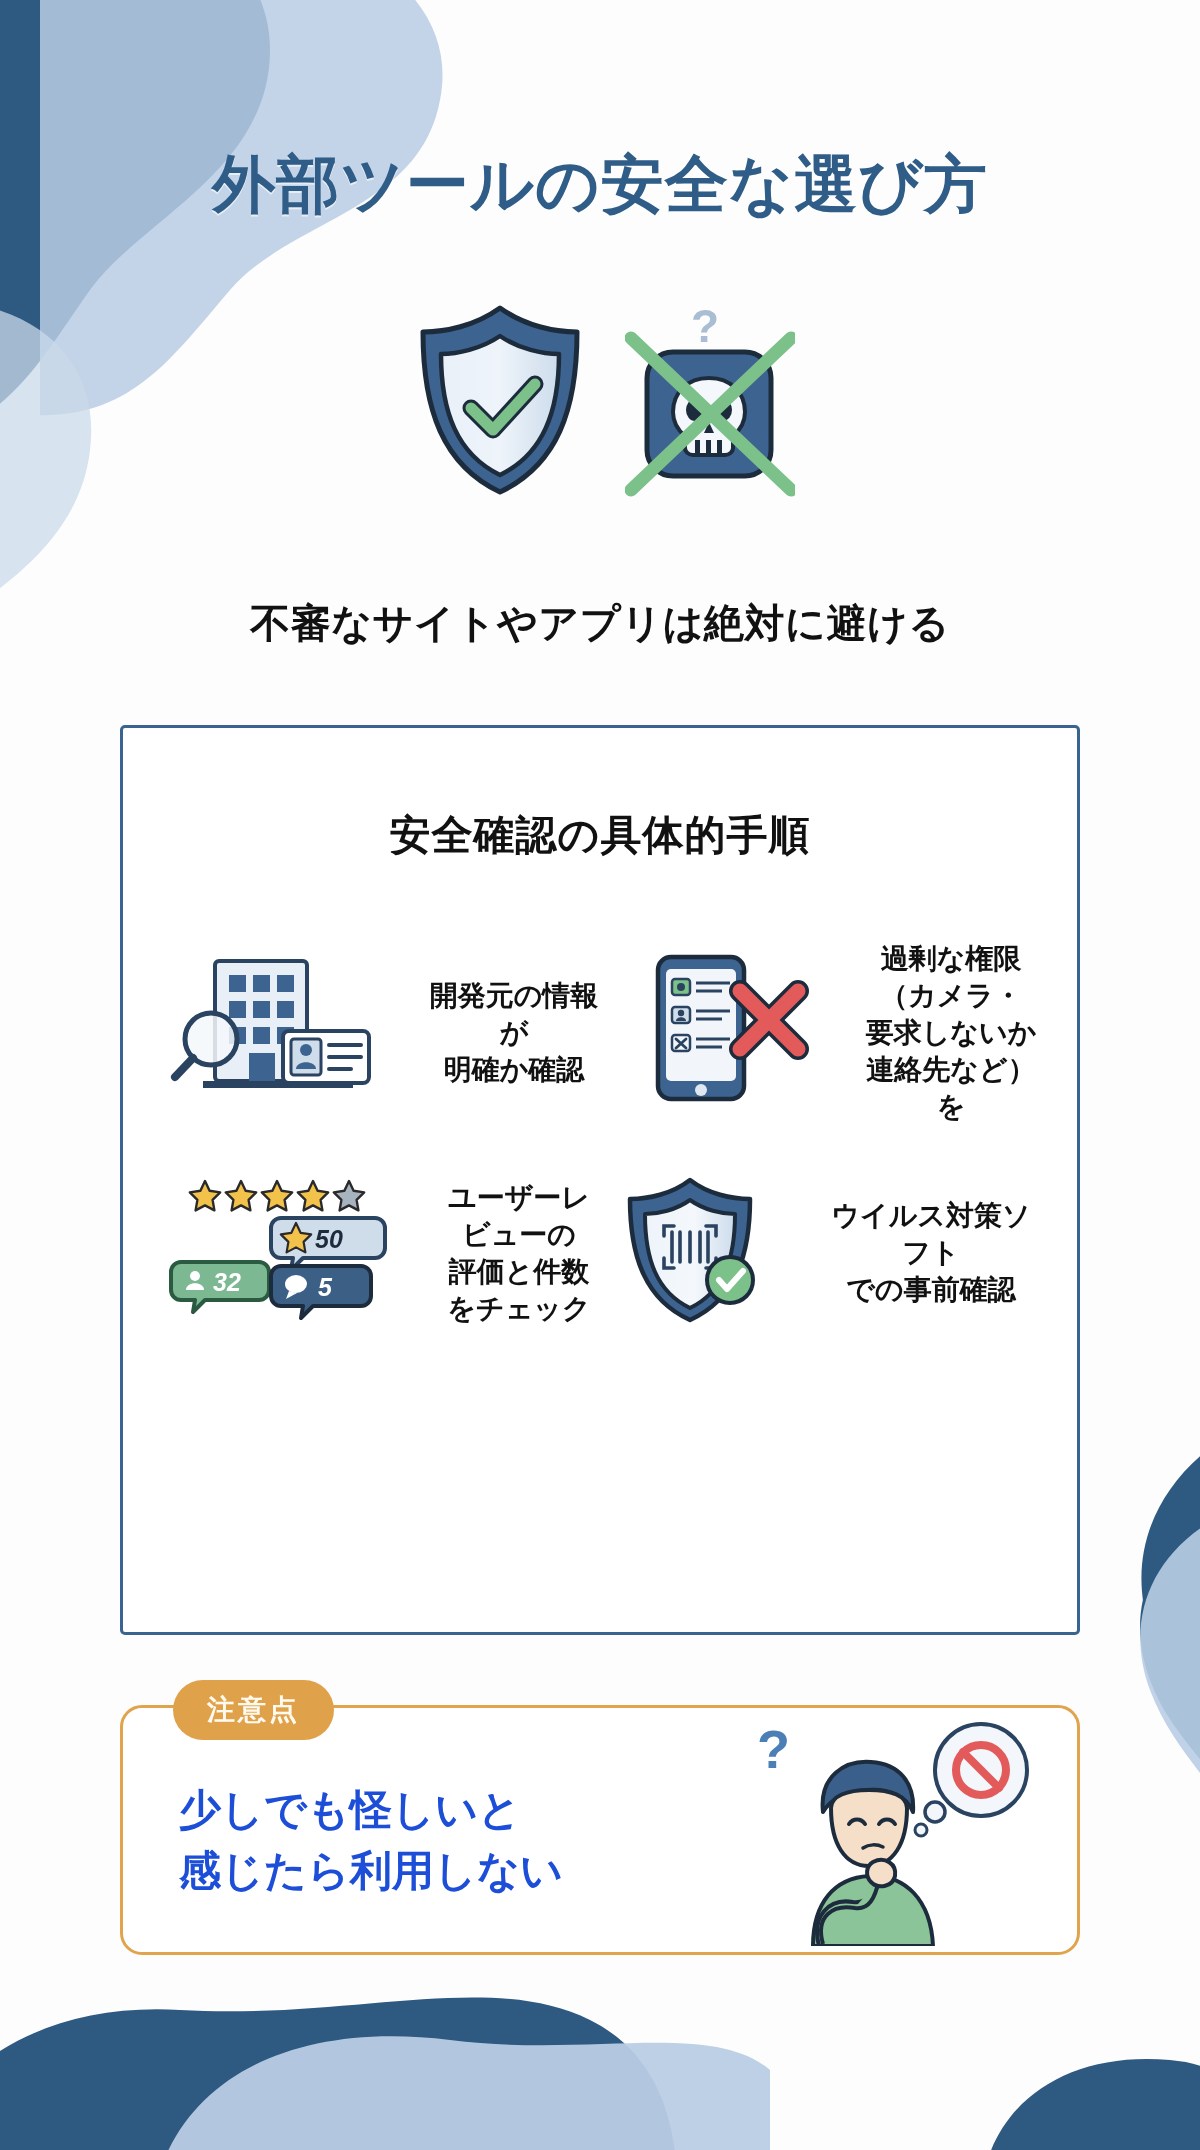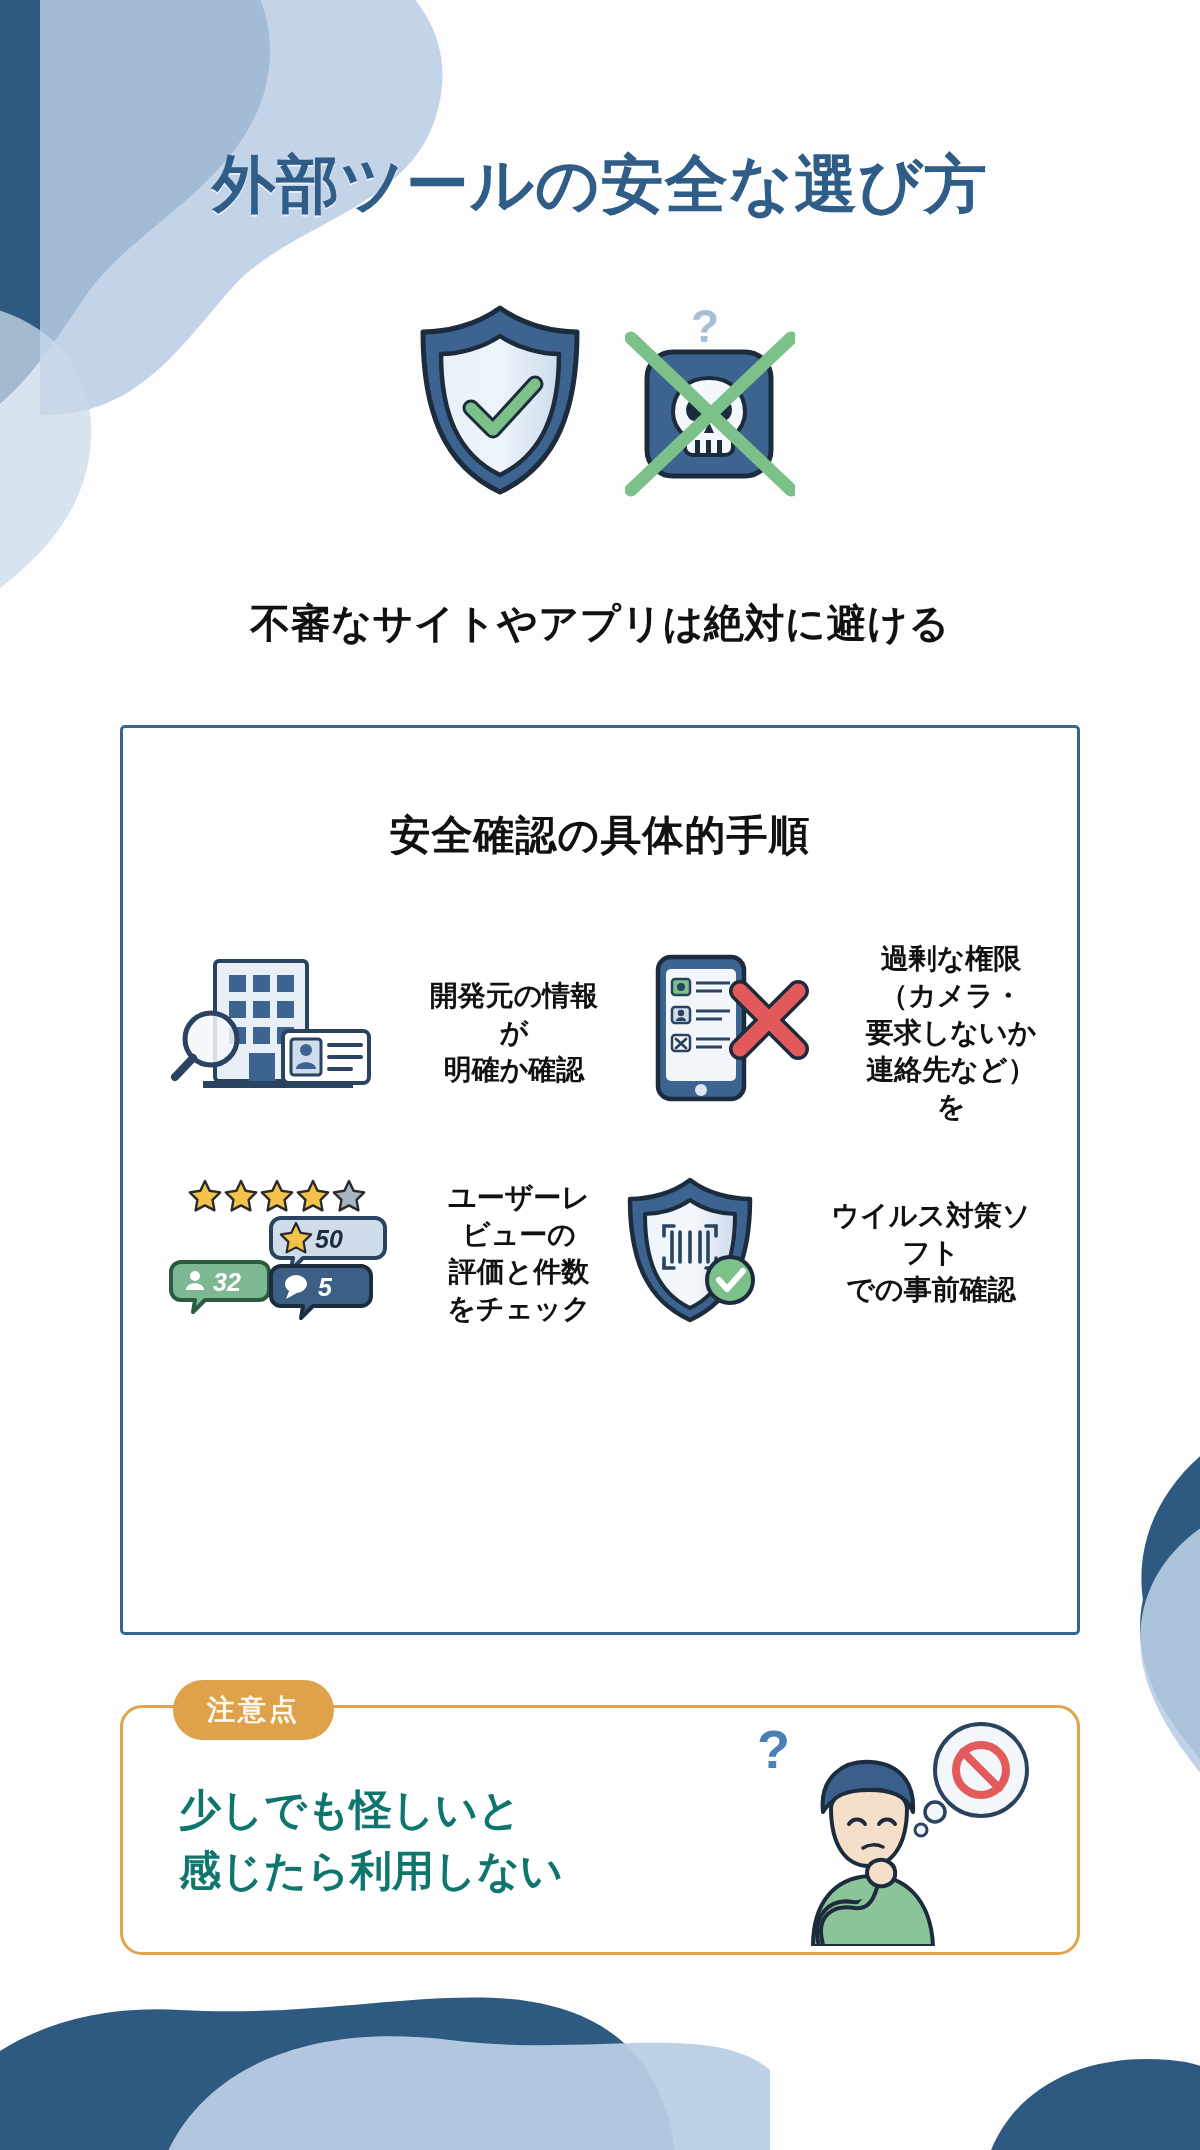--- a/index.html
+++ b/index.html
@@ -70,21 +70,21 @@
     background:#ffffff;box-sizing:border-box;
   }
   .note-chip{
     position:absolute;left:50px;top:-28px;
     background:#dfa24a;color:#fffaf0;
     border-radius:30px;padding:11px 34px;
     font-size:28px;font-weight:bold;letter-spacing:3px;
   }
   .note-text{
     position:absolute;left:56px;top:72px;
-    font-size:42px;line-height:1.45;font-weight:bold;color:#0f766e;
+    font-size:42px;line-height:1.45;font-weight:bold;color:#1d4ed8;
   }
   .note-art{position:absolute;right:28px;bottom:6px;width:300px;height:230px;}
 </style>
 </head>
 <body>
 
 <div class="stage">
 
   <div class="blob" style="left:-60px;top:-80px;width:480px;height:520px;">
     <svg viewBox="0 0 480 520" width="480" height="520">

